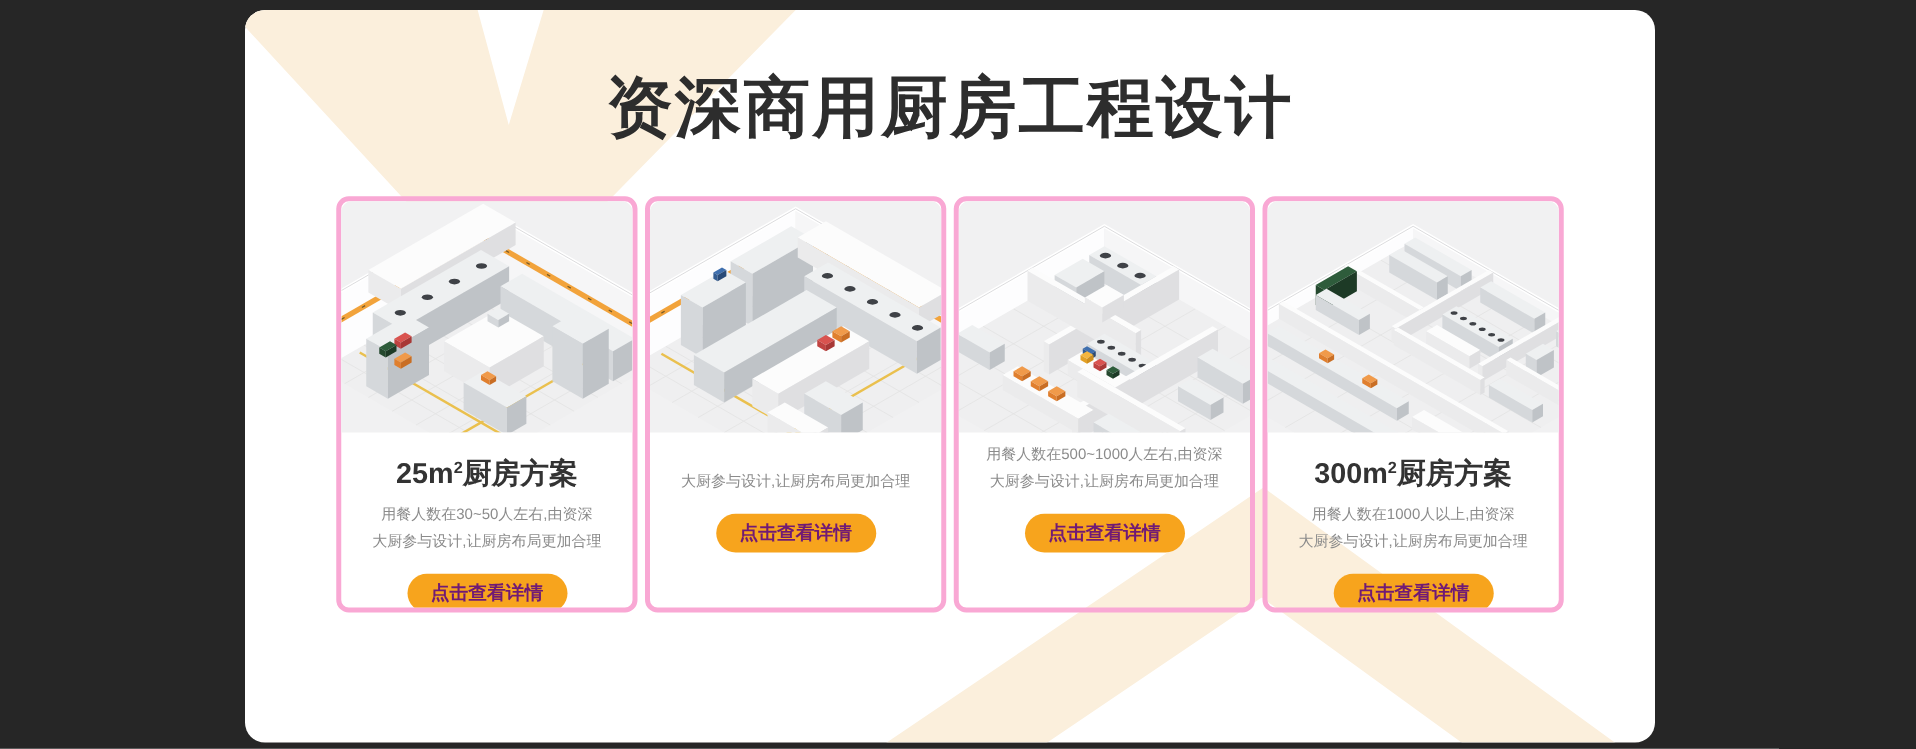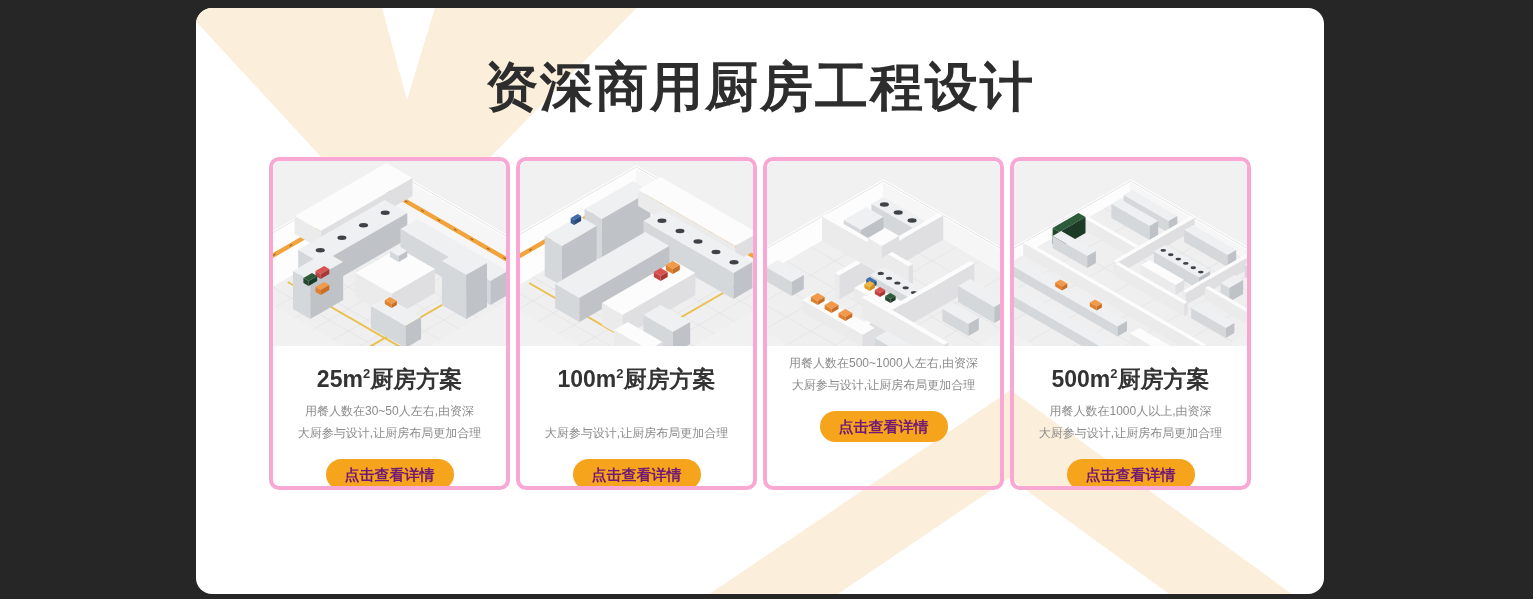--- a/index.html
+++ b/index.html
@@ -197,21 +197,20 @@
               <polygon points="138.3,111.0 145.2,115.0 145.2,120.0 138.3,116.0" fill="#c04341"></polygon>
               <polygon points="152.2,111.0 145.2,115.0 145.2,120.0 152.2,116.0" fill="#a83836"></polygon>
               <polygon points="145.2,144.0 174.7,161.0 157.4,171.0 127.9,154.0" fill="#eef0f1"></polygon>
               <polygon points="127.9,154.0 157.4,171.0 157.4,193.0 127.9,176.0" fill="#d5d8db"></polygon>
               <polygon points="174.7,161.0 157.4,171.0 157.4,193.0 174.7,183.0" fill="#bfc3c7"></polygon>
               <polygon points="112.3,161.0 147.0,181.0 133.1,189.0 98.5,169.0" fill="#fcfcfc"></polygon>
               <polygon points="98.5,169.0 133.1,189.0 133.1,209.0 98.5,189.0" fill="#ebebec"></polygon>
               <polygon points="147.0,181.0 133.1,189.0 133.1,209.0 147.0,201.0" fill="#dfdfe1"></polygon>
             </svg>
           </div>
-        <h3 class="card-title"><span>100m</span><sup>2</sup><span>厨房方案</span></h3>
         <p class="card-desc">
           <br>
           <span>大厨参与设计,让厨房布局更加合理</span>
         </p>
         <button class="card-btn">点击查看详情</button>
       </div>
 
       <div class="card">
         <div class="card-image">
             <svg id="kimg2" viewBox="0 0 242 185" preserveAspectRatio="xMidYMid slice">
@@ -398,21 +397,21 @@
               <polygon points="181.6,147.0 216.3,167.0 216.3,177.0 181.6,157.0" fill="#d5d8db"></polygon>
               <polygon points="224.9,162.0 216.3,167.0 216.3,177.0 224.9,172.0" fill="#bfc3c7"></polygon>
               <polygon points="85.5,138.5 92.4,142.5 87.2,145.5 80.3,141.5" fill="#f09a4a"></polygon>
               <polygon points="80.3,141.5 87.2,145.5 87.2,149.5 80.3,145.5" fill="#e07f2e"></polygon>
               <polygon points="92.4,142.5 87.2,145.5 87.2,149.5 92.4,146.5" fill="#c96e24"></polygon>
               <polygon points="129.7,167.0 174.7,193.0 165.2,198.5 120.1,172.5" fill="#fcfcfc"></polygon>
               <polygon points="120.1,172.5 165.2,198.5 165.2,208.5 120.1,182.5" fill="#ebebec"></polygon>
               <polygon points="174.7,193.0 165.2,198.5 165.2,208.5 174.7,203.0" fill="#dfdfe1"></polygon>
             </svg>
           </div>
-        <h3 class="card-title"><span>500m</span><sup>2</sup><span>厨房方案</span></h3>
+        <h3 class="card-title"><span>300m</span><sup>2</sup><span>厨房方案</span></h3>
         <p class="card-desc">
           <span>用餐人数在1000人以上,由资深</span><br>
           <span>大厨参与设计,让厨房布局更加合理</span>
         </p>
         <button class="card-btn">点击查看详情</button>
       </div>
 
     </div>
   </div>
 </div>

